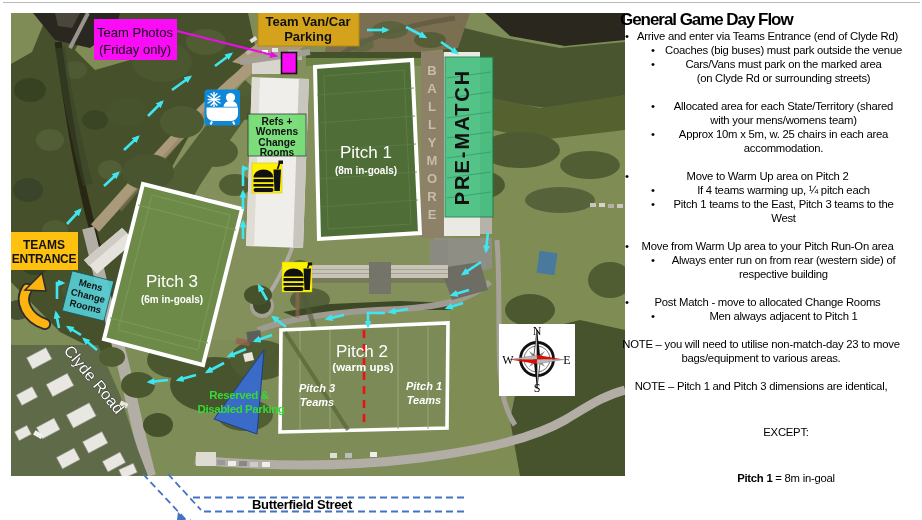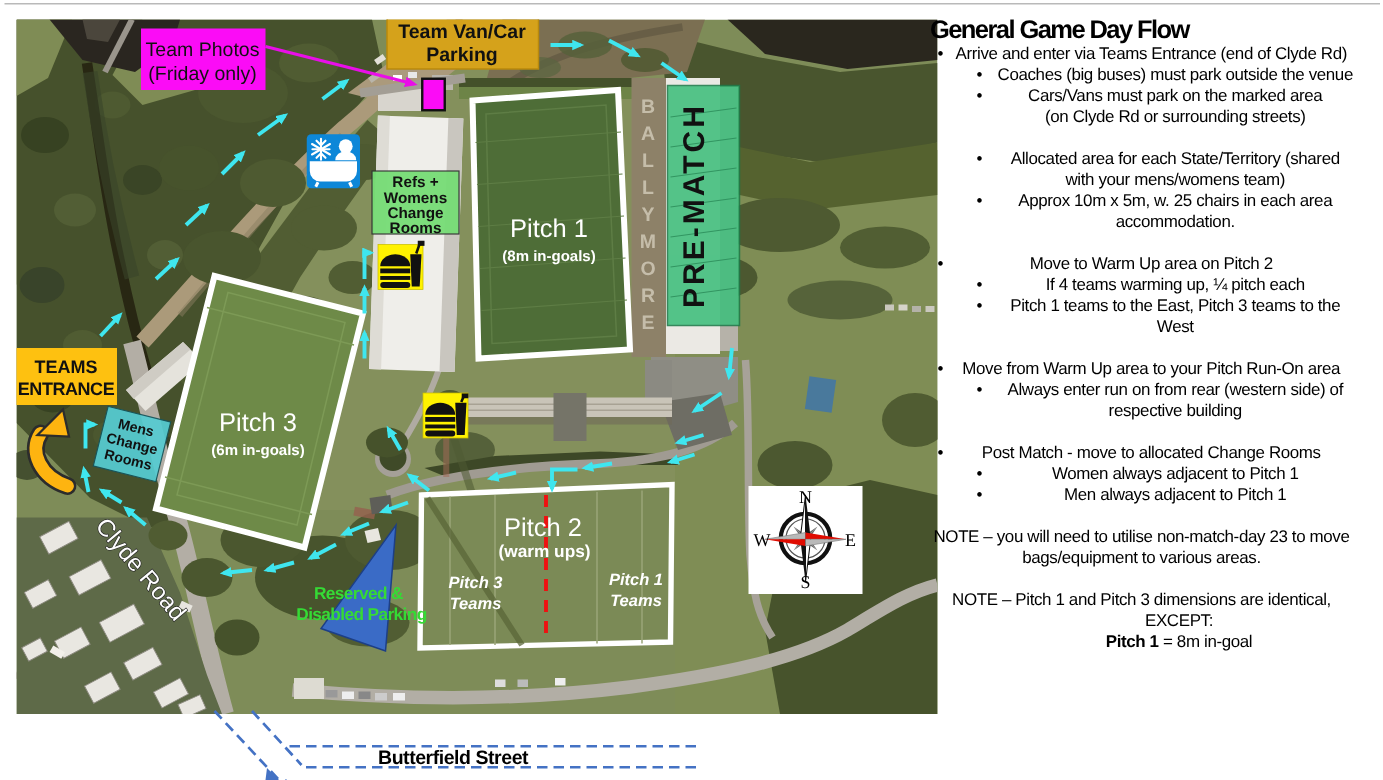--- a/index.html
+++ b/index.html
@@ -9,21 +9,21 @@
   #rightpanel h1{font-size:17px;font-weight:bold;margin:0 0 -1px 0;letter-spacing:-1.05px;line-height:20px;}
   .tx{font-size:11.3px;line-height:14px;letter-spacing:-0.25px;text-align:center;}
   .tx div{white-space:nowrap;}
   .b1{position:relative;padding-left:13px;}
   .b1:before{content:"\2022";position:absolute;left:5px;}
   .b2{position:relative;padding-left:45px;}
   .b2:before{content:"\2022";position:absolute;left:31px;}
   .c2{padding-left:45px;}
   .gap{height:14px;}
   .note{padding-left:0;}
-  .ind{padding-left:50px;}
+  .ind{padding-left:50px;margin-top:32px;}
 </style>
 </head>
 <body>
 <div id="page">
 
   <div style="position:absolute;left:3px;top:2px;width:917px;height:1px;background:#b9b9b9;"></div>
 
   <svg id="map" style="position:absolute;left:11px;top:13px;" width="614" height="463" viewBox="11 13 614 463" font-family="Liberation Sans, sans-serif">
 
     <rect x="11" y="13" width="614" height="463" fill="#7e8c58"></rect>
@@ -489,21 +489,20 @@
       <div class="b1">Move to Warm Up area on Pitch 2</div>
       <div class="b2">If 4 teams warming up, ¼ pitch each</div>
       <div class="b2">Pitch 1 teams to the East, Pitch 3 teams to the</div>
       <div class="c2">West</div>
       <div class="gap"></div>
       <div class="b1">Move from Warm Up area to your Pitch Run-On area</div>
       <div class="b2">Always enter run on from rear (western side) of</div>
       <div class="c2">respective building</div>
       <div class="gap"></div>
       <div class="b1">Post Match - move to allocated Change Rooms</div>
-      <div class="b2">Women always adjacent to Pitch 1</div>
       <div class="b2">Men always adjacent to Pitch 1</div>
       <div class="gap"></div>
       <div class="note">NOTE – you will need to utilise non-match-day 23 to move</div>
       <div class="note">bags/equipment to various areas.</div>
       <div class="gap"></div>
       <div class="note">NOTE – Pitch 1 and Pitch 3 dimensions are identical,</div>
       <div class="ind">EXCEPT:</div>
       <div class="ind"><b>Pitch 1</b> = 8m in-goal</div>
     </div>
   </div>

